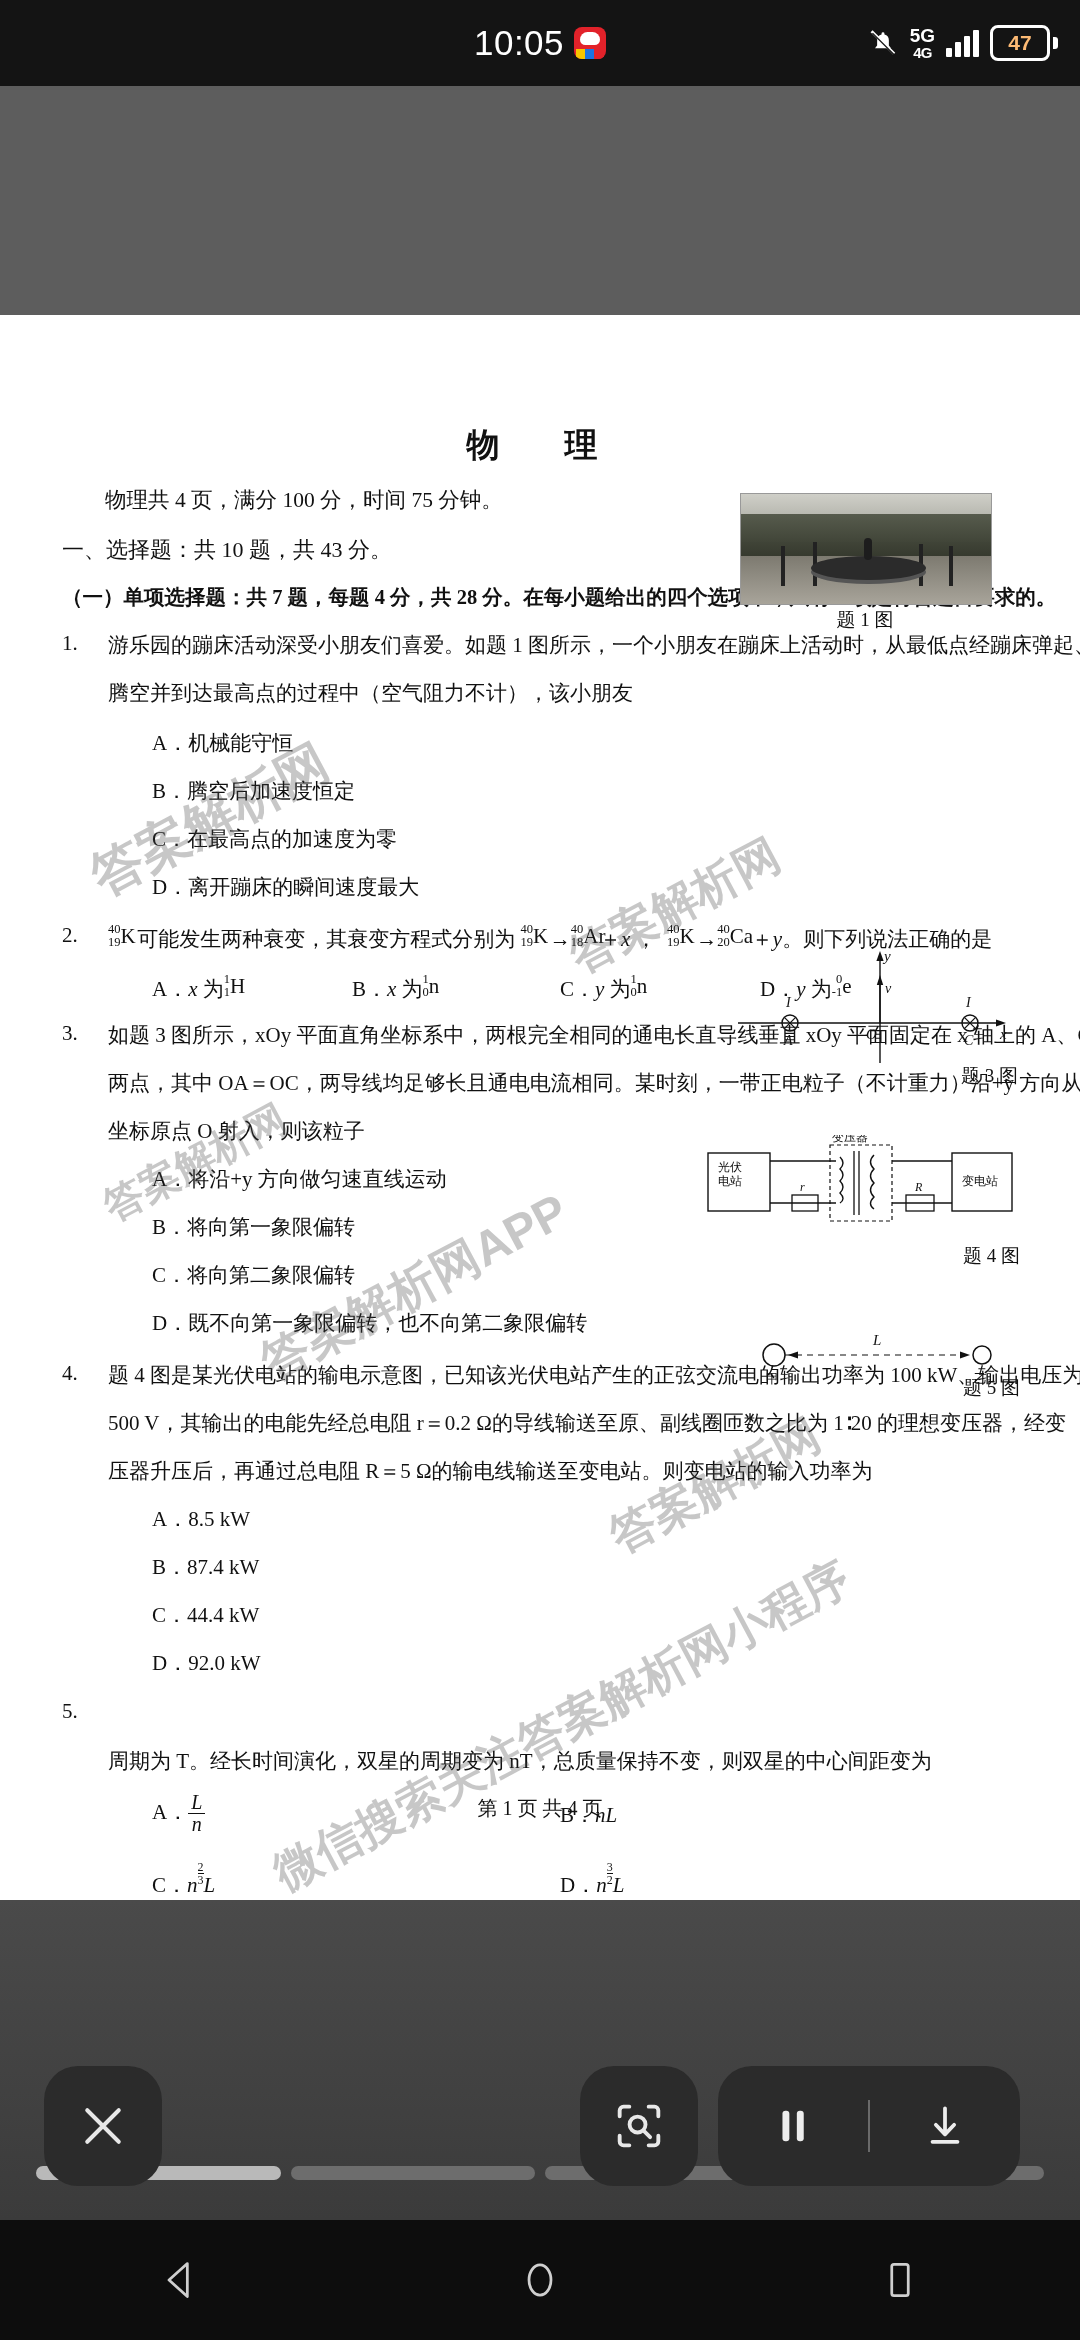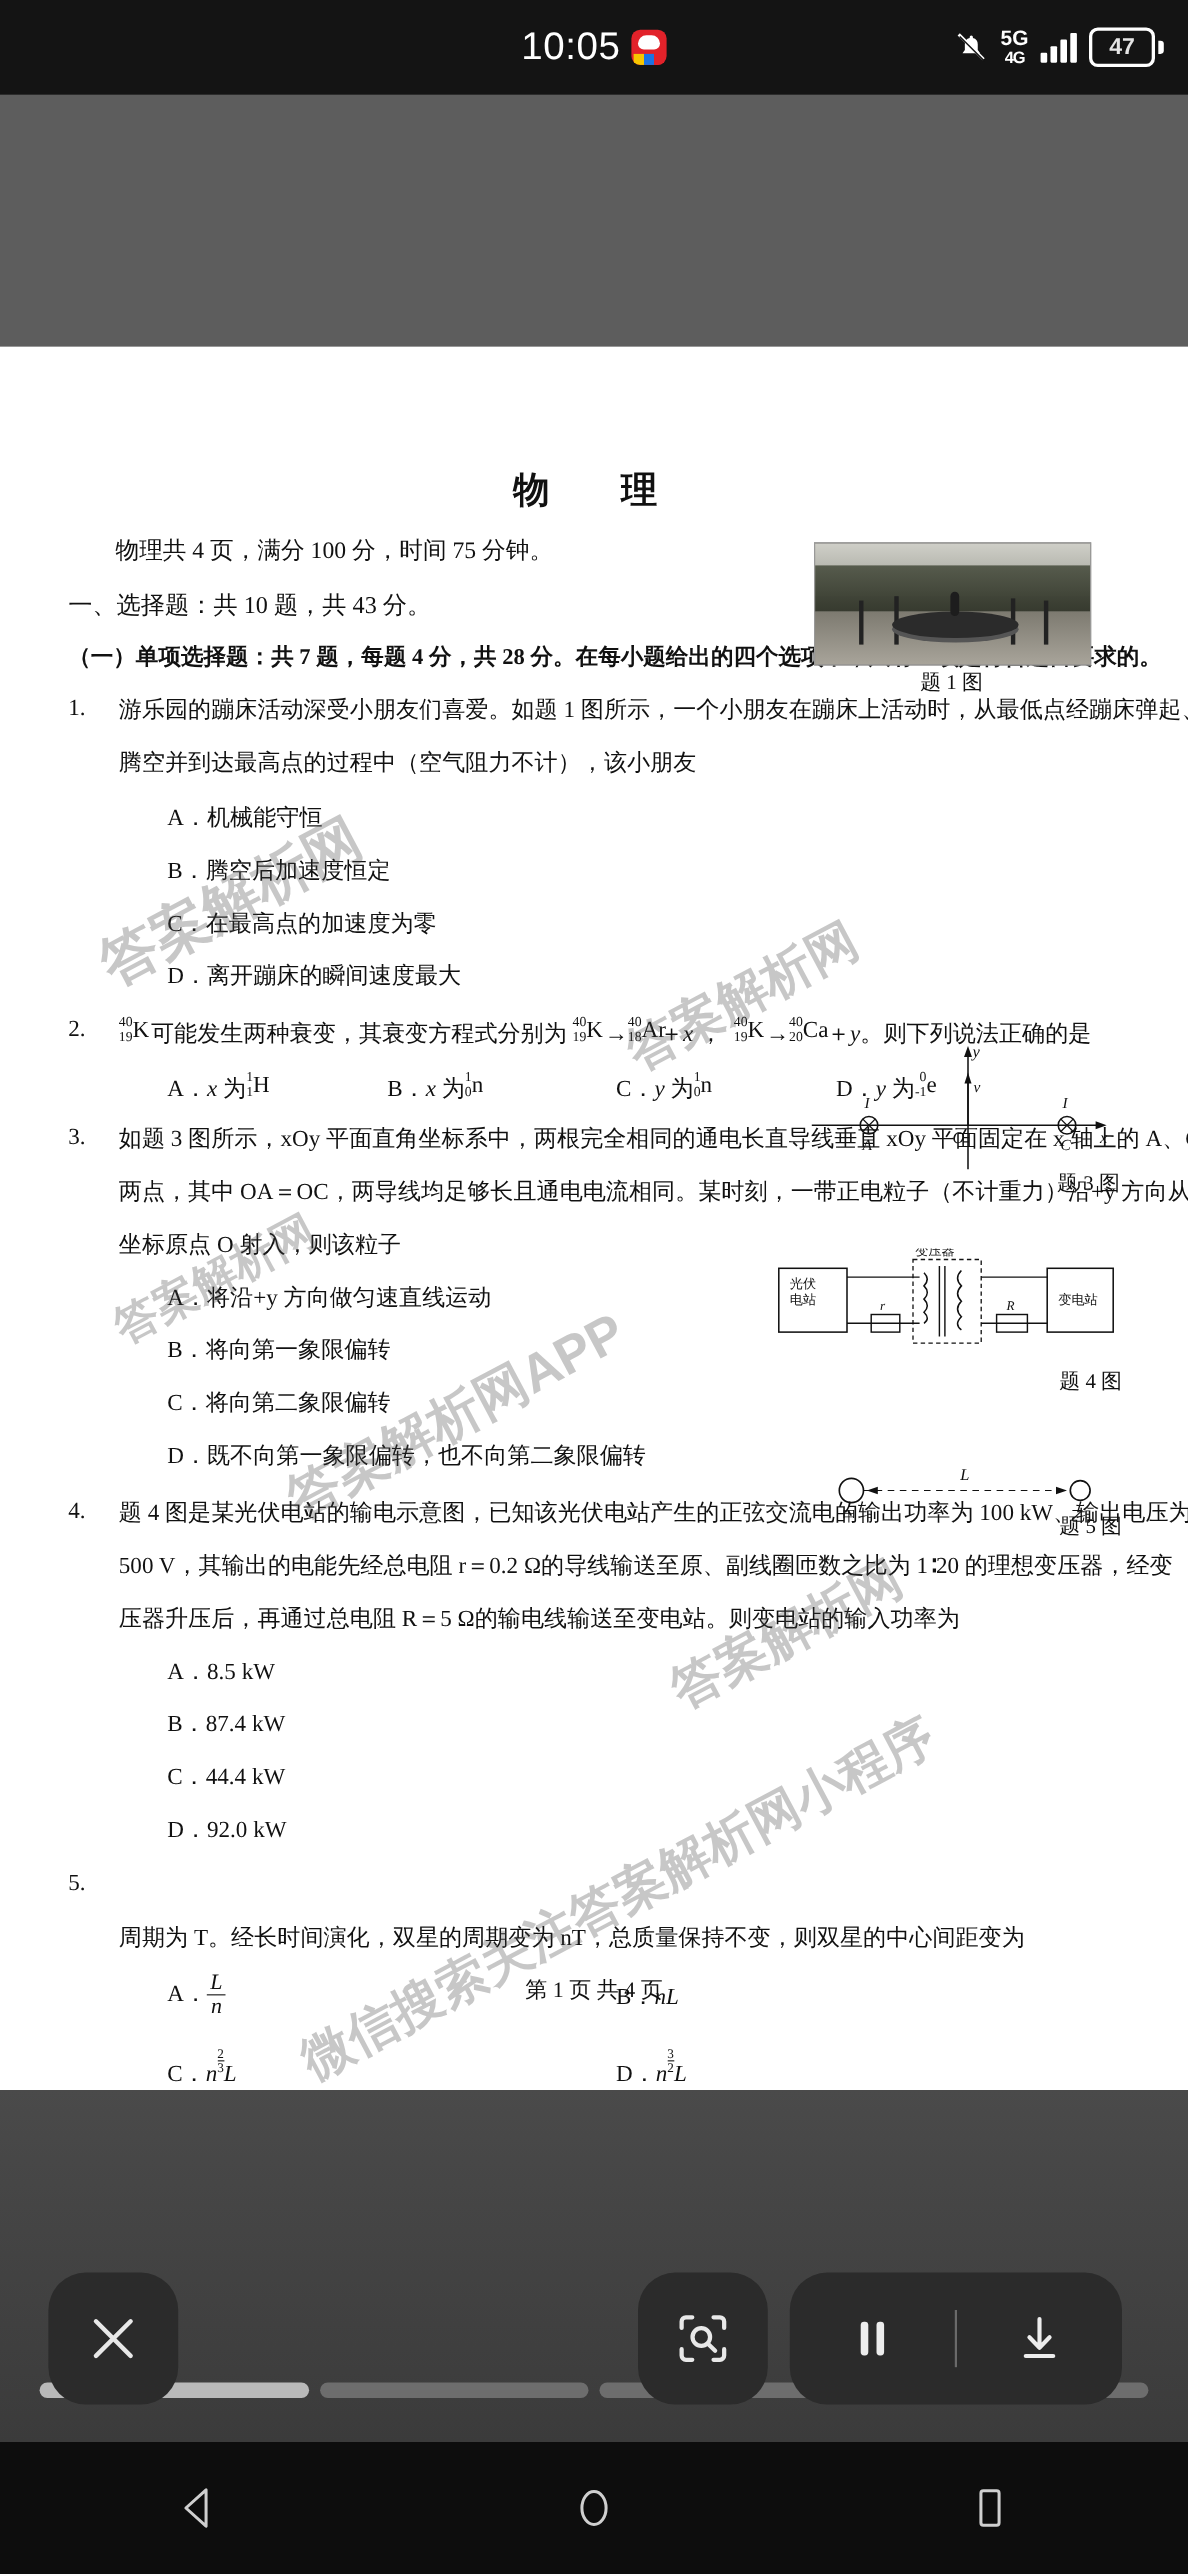--- a/index.html
+++ b/index.html
@@ -16,21 +16,21 @@
   .sb-right{position:absolute;right:22px;top:0;height:86px;display:flex;align-items:center;gap:11px;}
   .ic-mute{position:relative;width:32px;height:32px;}
   .ic-mute svg{display:block;}
   .sb-5g{font-family:"Liberation Sans","DejaVu Sans",sans-serif;font-size:19px;font-weight:700;line-height:1;text-align:center;color:#fff;}
   .sb-5g small{display:block;font-size:15px;font-weight:700;letter-spacing:-1px;}
   .bars{display:flex;align-items:flex-end;gap:3px;height:28px;}
   .bars i{display:block;width:6px;background:#fff;border-radius:1px;}
   .bars i:nth-child(1){height:9px}.bars i:nth-child(2){height:15px}.bars i:nth-child(3){height:21px}.bars i:nth-child(4){height:27px}
   .batt{position:relative;display:flex;align-items:center;}
   .batt .shell{width:54px;height:30px;border:3px solid #fff;border-radius:8px;display:flex;align-items:center;justify-content:center;}
-  .batt .lvl{font-family:"Liberation Sans","DejaVu Sans",sans-serif;font-size:21px;font-weight:700;color:#e5e5e5;}
+  .batt .lvl{font-family:"Liberation Sans","DejaVu Sans",sans-serif;font-size:21px;font-weight:700;color:#fdba74;}
   .batt .tip{width:5px;height:12px;background:#fff;border-radius:0 3px 3px 0;margin-left:3px;}
 
   
   .topband{position:absolute;top:86px;left:0;width:1080px;height:229px;background:#5d5d5d;}
 
   
   .paper{position:absolute;top:315px;left:0;width:1080px;height:1585px;background:#fff;overflow:hidden;}
   .sheet{position:relative;width:1080px;height:1585px;}
 
   .doc-title{position:absolute;top:108px;left:0;width:1080px;text-align:center;font-size:33px;font-weight:700;letter-spacing:16px;color:#111;}

